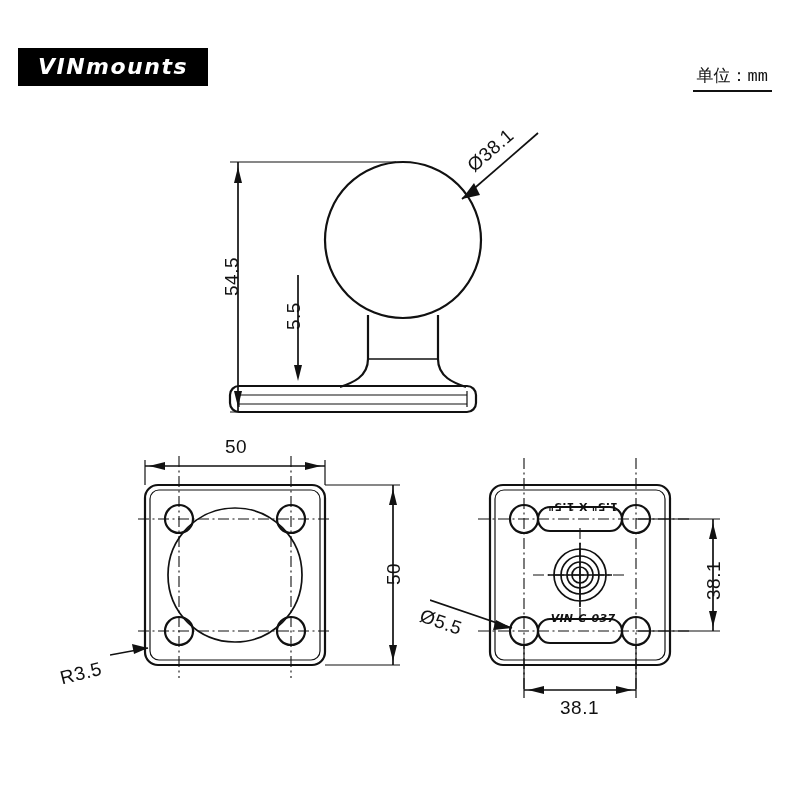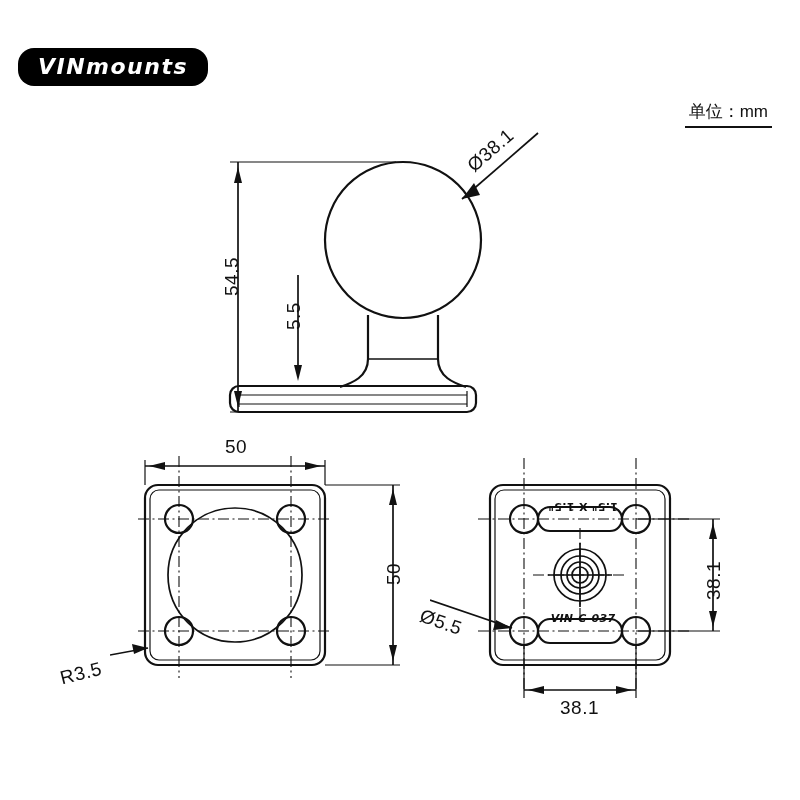--- a/index.html
+++ b/index.html
@@ -20,48 +20,47 @@
     width: 800px;
     height: 800px;
   }
   .logo-box {
     position: absolute;
     left: 18px;
     top: 48px;
     width: 190px;
     height: 38px;
     background: #000000;
-    border-radius: 16px;
+    border-radius: 0;
   }
   .logo-text {
     position: absolute;
     left: 0; top: 0;
     width: 190px;
     height: 38px;
     line-height: 38px;
     text-align: center;
     color: #ffffff;
     font-family: "DejaVu Sans", sans-serif;
     font-weight: bold;
     font-style: italic;
     font-size: 22px;
     letter-spacing: 1.5px;
     white-space: nowrap;
   }
   .unit-label {
     position: absolute;
     right: 28px;
     top: 64px;
-    font-family: Liberation Sans, sans-serif;
+    font-family: Liberation Mono, monospace;
     font-size: 17px;
     color: #111111;
     border-bottom: 2px solid #111111;
     padding: 0 4px 3px 4px;
     white-space: nowrap;
-    margin-top: 36px;
   }
   .dim-text {
     position: absolute;
     font-family: "Liberation Sans", sans-serif;
     font-size: 19px;
     color: #111111;
     white-space: nowrap;
     letter-spacing: 0.5px;
   }
   .rot90 { transform: rotate(-90deg); transform-origin: left top; }

